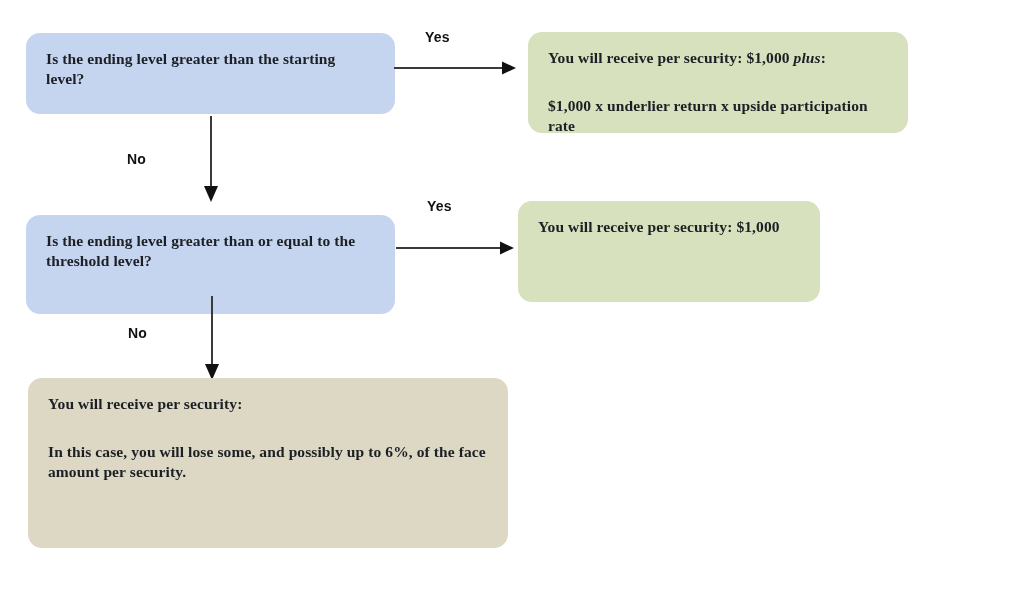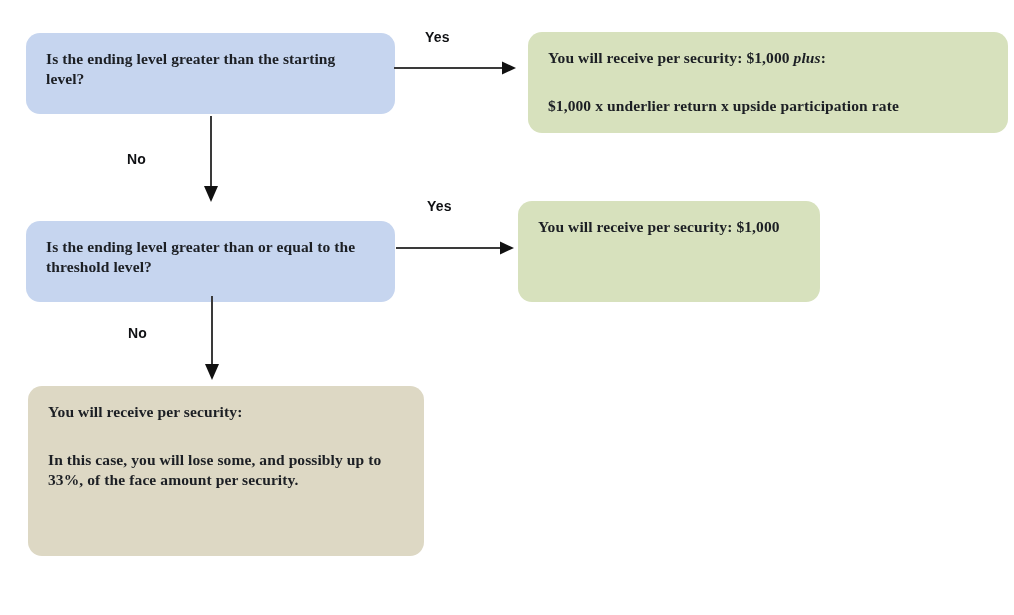--- a/index.html
+++ b/index.html
@@ -41,24 +41,24 @@
   .decision {
     background: #c6d5ef;
   }
   .outcome-green {
     background: #d7e1bd;
   }
   .outcome-tan {
     background: #ddd8c4;
   }
   #decision-1 { left: 26px;  top: 33px;  width: 369px; height: 81px; }
-  #outcome-1  { left: 528px; top: 32px;  width: 480px; height: 101px; }
-  #decision-2 { left: 26px;  top: 221px; width: 369px; height: 81px; }
+  #outcome-1  { left: 528px; top: 32px;  width: 380px; height: 101px; }
+  #decision-2 { left: 26px;  top: 215px; width: 369px; height: 99px; }
   #outcome-2  { left: 518px; top: 201px; width: 302px; height: 101px; }
-  #outcome-3  { left: 28px;  top: 386px; width: 396px; height: 170px; }
+  #outcome-3  { left: 28px;  top: 378px; width: 480px; height: 170px; }
 
   .edge {
     position: absolute;
   }
   .edge svg {
     display: block;
     overflow: visible;
   }
   .edge-label {
     position: absolute;
@@ -129,16 +129,16 @@
   <div class="edge" id="edge-no-2">
     <svg width="24" height="86" viewBox="0 0 24 86">
       <line x1="11" y1="0" x2="11" y2="68" stroke="#3a3a3a" stroke-width="2"></line>
       <polygon points="4,68 18,68 11,84" fill="#111111"></polygon>
     </svg>
   </div>
   <div class="edge-label" id="label-no-2">No</div>
 
   <div class="node outcome-tan" id="outcome-3">
     <div class="line">You will receive per security:</div>
-    <div class="line">In this case, you will lose some, and possibly up to 33%, of the face amount per security.</div>
+    <div class="line">In this case, you will lose some, and possibly up to 6%, of the face amount per security.</div>
   </div>
 
 </div>
 
 </body></html>

